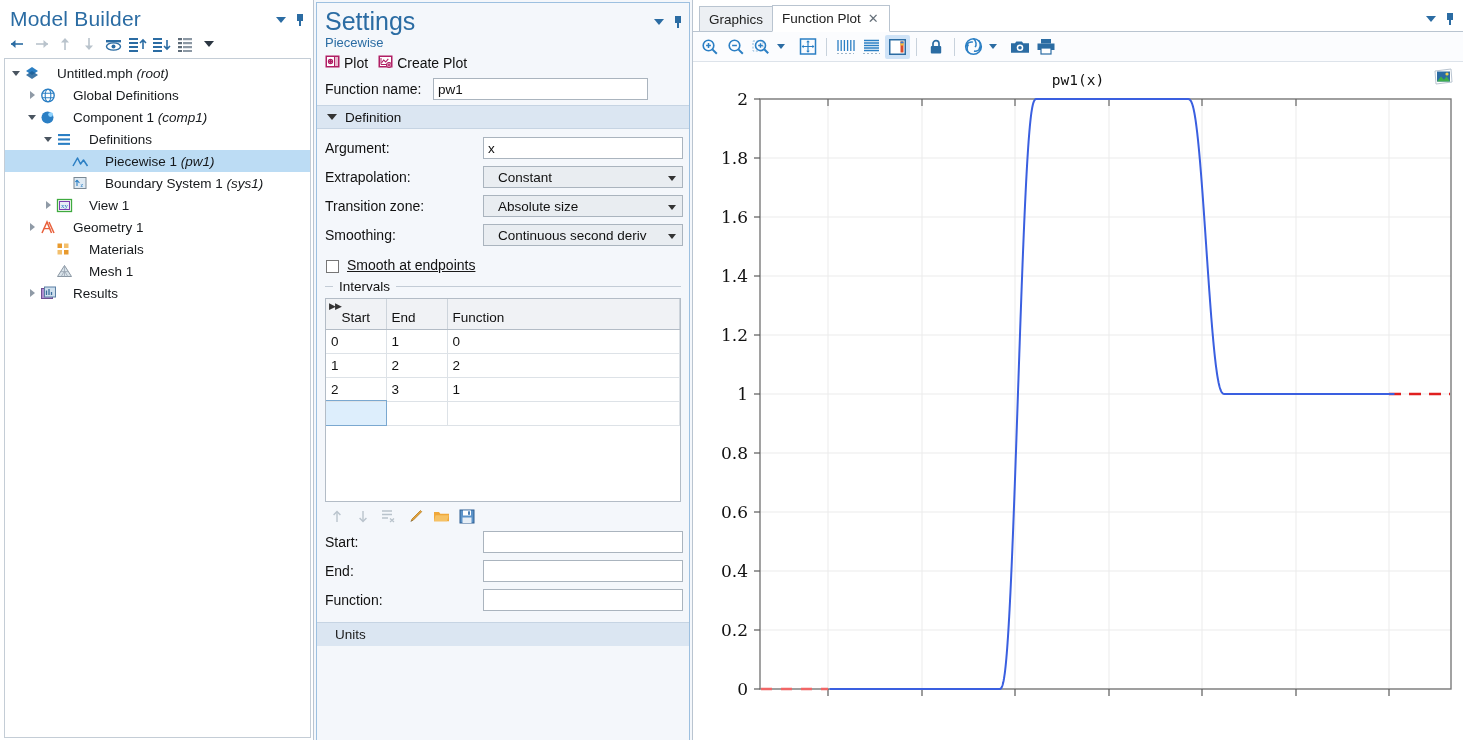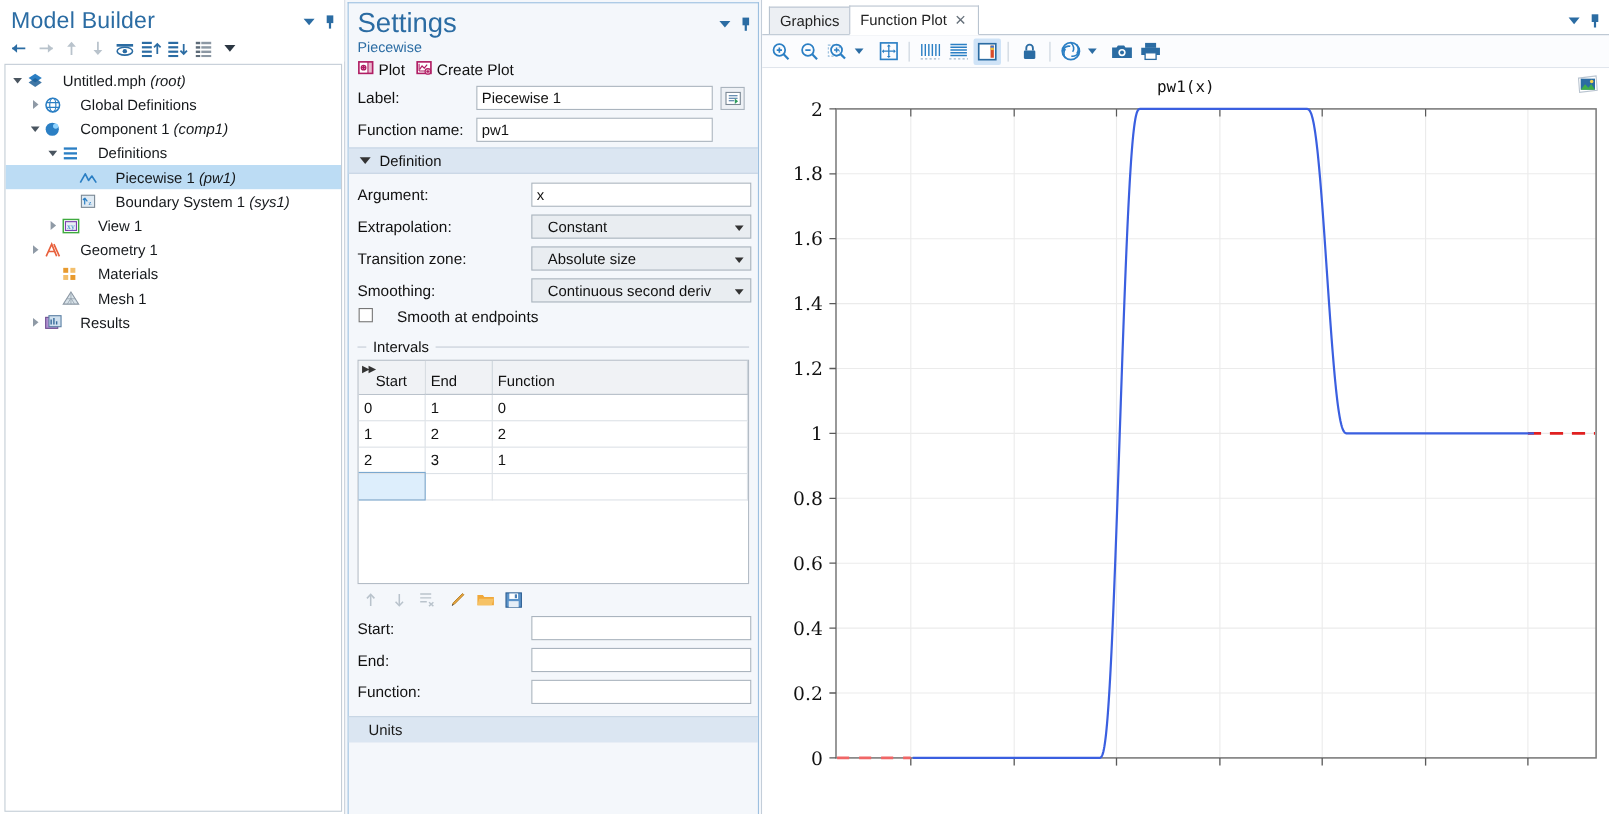--- a/index.html
+++ b/index.html
@@ -109,21 +109,21 @@
     position: absolute; right: 6px; top: 9px;
     width: 0; height: 0; border-left: 4px solid transparent;
     border-right: 4px solid transparent; border-top: 5px solid #333;
   }
   .sect-bar {
     height: 24px; display: flex; align-items: center; gap: 8px;
     padding-left: 10px; background: #dbe6f2; border-top: 1px solid #c6d4e3; border-bottom:1px solid #c6d4e3;
     font-size: 13.5px; color: #111; cursor: pointer; margin-bottom: 6px;
   }
   .sect-bar .ad { width: 0; height: 0; border-left: 5px solid transparent; border-right: 5px solid transparent; border-top: 6px solid #333; }
-  .chkrow { display: flex; align-items: flex-start; gap: 22px; padding-left: 9px; height: 22px; cursor: pointer; margin-bottom: 4px;}
+  .chkrow { display: flex; align-items: flex-end; gap: 8px; padding-left: 9px; height: 22px; cursor: pointer; margin-bottom: 4px; text-decoration: underline;}
   .chk { width: 13px; height: 13px; border: 1px solid #767676; background: #fff; }
   .fieldset { margin: 2px 8px 0 8px; }
   .fslegend { display: flex; align-items: center; gap: 6px; font-size: 13.5px; color: #111; }
   .fslegend .lline { height: 1px; background: #c3ccd6; flex: 1; }
   .fslegend .lstub { width: 8px; height: 1px; background: #c3ccd6; }
   .tbl-wrap { margin: 4px 8px 0 8px; border: 1px solid #b3bcc6; background: #fff; height: 204px; overflow: hidden; }
   table.itbl { border-collapse: collapse; width: 100%; font-size: 13.5px; table-layout: fixed; }
   table.itbl th {
     background: #f0f2f5; border-right: 1px solid #cdd4db; border-bottom: 1px solid #b3bcc6;
     font-weight: normal; text-align: left; height: 30px; padding: 0 5px; color: #111;
@@ -431,31 +431,20 @@
                 <path d="M3 9.5h9M3 9.5V3" stroke="#b01e64" stroke-width="1"></path>
                 <path d="M3.5 8l2.2-3 2 2 2.6-3.2" fill="none" stroke="#b01e64" stroke-width="1.1"></path>
                 <circle cx="11" cy="10" r="2.6" fill="#e4a9c4" stroke="#b01e64" stroke-width="1"></circle>
                 <path d="M11 8.6v2.8M9.6 10h2.8" stroke="#b01e64" stroke-width="1"></path>
               </svg>
         </span>
         <span class="act-label">Create Plot</span>
       </div>
     </div>
 
-    <div class="frow">
-      <div class="flab" style="width:108px">Label:</div>
-      <input class="finput" style="width: 215px;" value="Piecewise 1">
-      <div style="width:22px;height:21px;margin-left:7px;display:flex;align-items:center;justify-content:center;border:1px solid #aab4be;background:#eef1f5;cursor:pointer">
-        <svg width="15" height="13" viewBox="0 0 15 13">
-              <rect x="1" y="1" width="13" height="11" fill="#fff" stroke="#7a8894" stroke-width="1"></rect>
-              <path d="M3.5 4h8M3.5 6.3h8M3.5 8.6h5" stroke="#3b6d9c" stroke-width="1"></path>
-              <path d="M9 11.5l3-2.5-3-2.5z" fill="#2e9b5b"></path>
-            </svg>
-      </div>
-    </div>
 
     <div class="frow">
       <div class="flab" style="width:108px">Function name:</div>
       <input class="finput" style="width: 215px;" value="pw1">
     </div>
 
     <div class="sect-bar">
       <div class="ad"></div>
       <span>Definition</span>
     </div>

